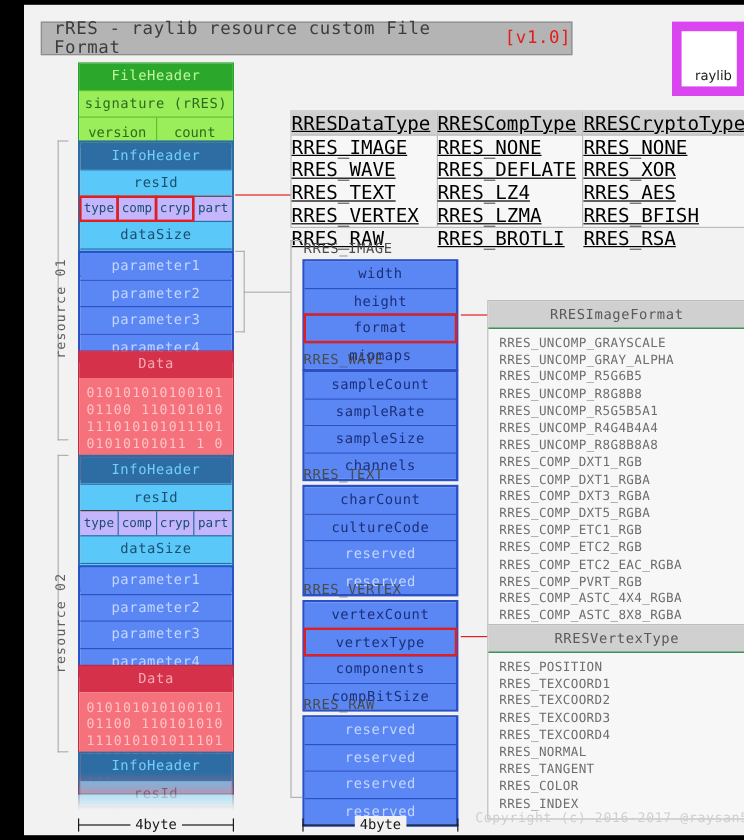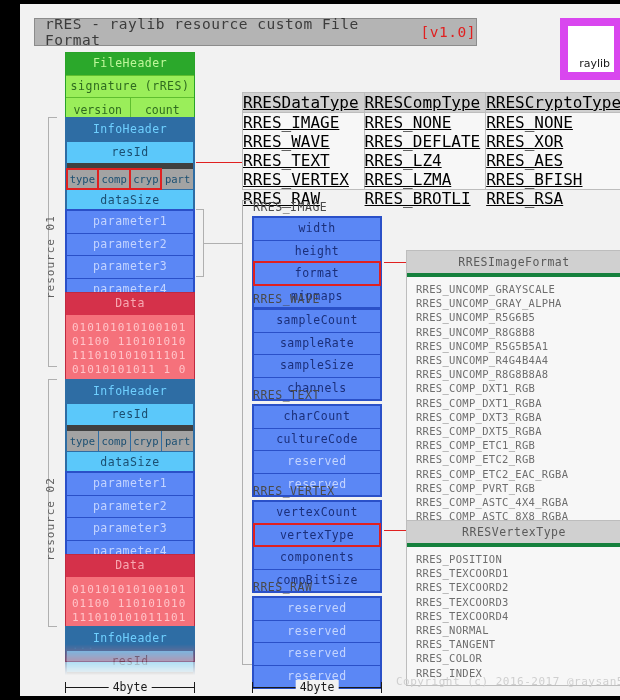--- a/index.html
+++ b/index.html
@@ -52,21 +52,21 @@
   #fileheader .hdr { background: #2ba82b; color: #bff79a; }
   #fileheader .row { background: #9aee5a; color: #2f6b1f; border-top: 1px solid #5fbf2f; }
   .split { display: flex; }
   .split > div { flex: 1; text-align: center; font-size: 11.5px; padding: 5px 0; }
   #fileheader .split > div + div { border-left: 1px solid #5fbf2f; }
 
   
   .infoheader { width: 130px; border: 2px solid #2e6da4; }
   .infoheader .hdr { background: #2e6da4; color: #6fd0ff; }
   .infoheader .row { background: #5bc8fa; color: #1b4f72; border-top: 1px solid #2e6da4; }
-  .infoheader .split { background: #a3a3a3; border-top: 6px solid #404040; }
+  .infoheader .split { background: #c4b5fd; border-top: 1px solid #404040; }
   .infoheader .split > div { color: #1b4f72; font-size: 10.5px; padding: 4px 0; }
   .infoheader .split > div + div { border-left: 1px solid #2e6da4; }
   .hl { outline: 2px solid #e02020; outline-offset: -1px; position: relative; z-index: 3; }
 
   
   .params { width: 130px; border: 2px solid #2a50c8; }
   .params .row { background: #5b87f5; color: #c3d4ff; border-top: 1px solid #2a50c8; }
   .params .row:first-child { border-top: none; }
 
   
@@ -81,21 +81,21 @@
   
   #fade-wrap { position: absolute; left: 45px; top: 622px; width: 130px; height: 52px;
                overflow: hidden;
                -webkit-mask-image: linear-gradient(to bottom, #000 0%, #000 35%, transparent 95%);
                mask-image: linear-gradient(to bottom, #000 0%, #000 35%, transparent 95%); }
   #fade-wrap .infoheader { position: relative; }
 
   
   .enum { position: absolute; background: #f7f7f7; border: 1px solid #bdbdbd; }
   .enum .etitle {
-    background: #d0d0d0; border-bottom: 4px solid #15803d;
+    background: #d0d0d0; border-bottom: 1px solid #15803d;
     text-align: center; font-size: 11.5px; color: #5a5a5a;
     padding: 4px 0 4px; letter-spacing: 0.5px;
   }
   .enum .elist { padding: 5px 0 5px; }
   .enum .eitem { font-size: 10.5px; color: #6e6e6e; line-height: 14.2px;
                  padding-left: 9px; letter-spacing: 0.3px; white-space: nowrap; }
 
   #enum-row { position: absolute; left: 222px; top: 88px; width: 380px; height: 98px;
               background: #f7f7f7; border: 1px solid #bdbdbd; display: flex; text-decoration: underline; }
   #enum-row > .col { flex: 1; }

